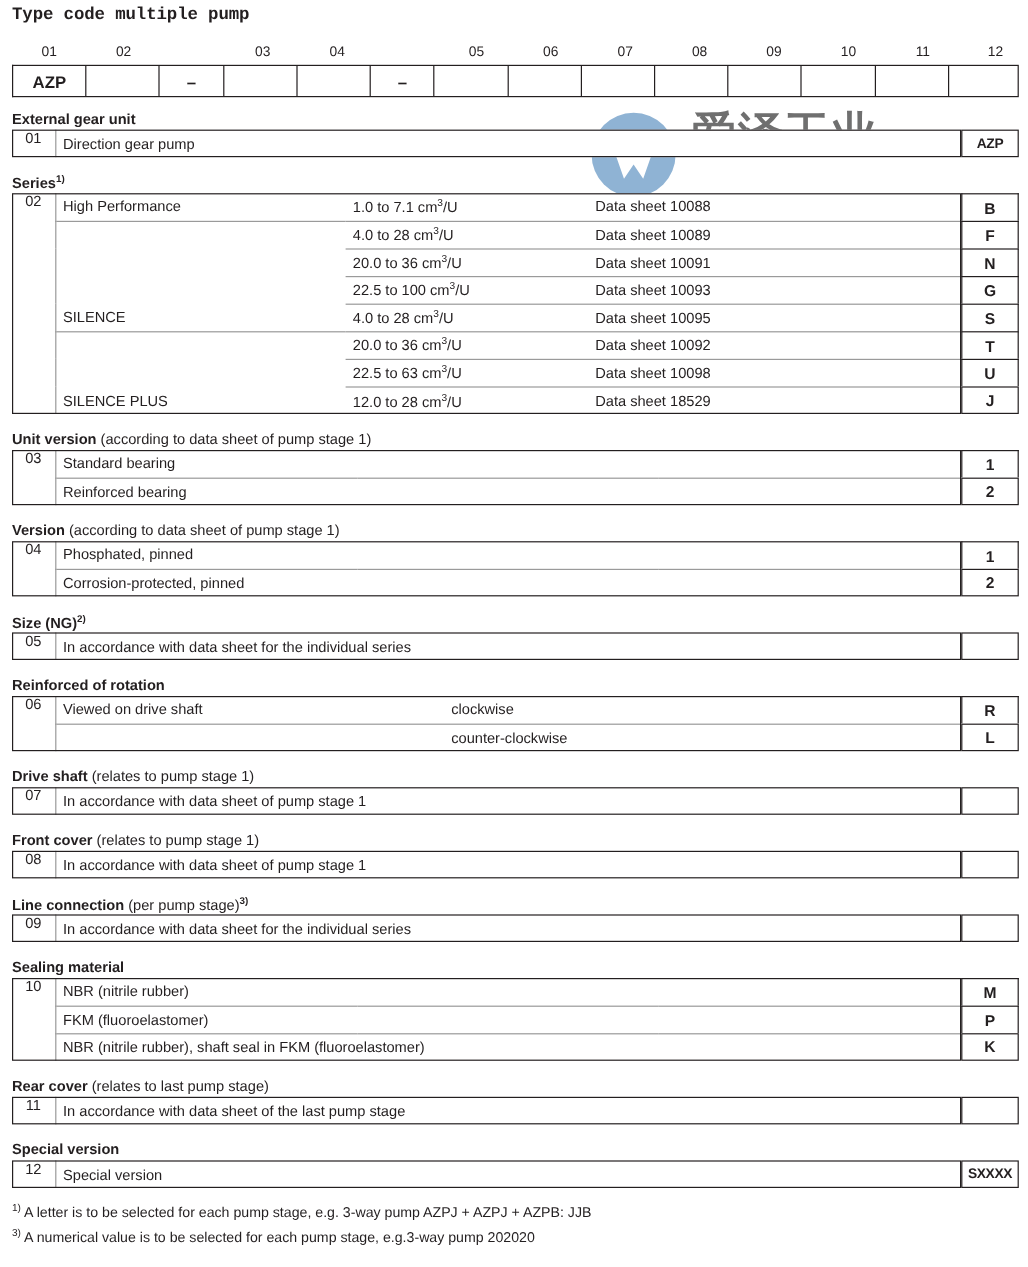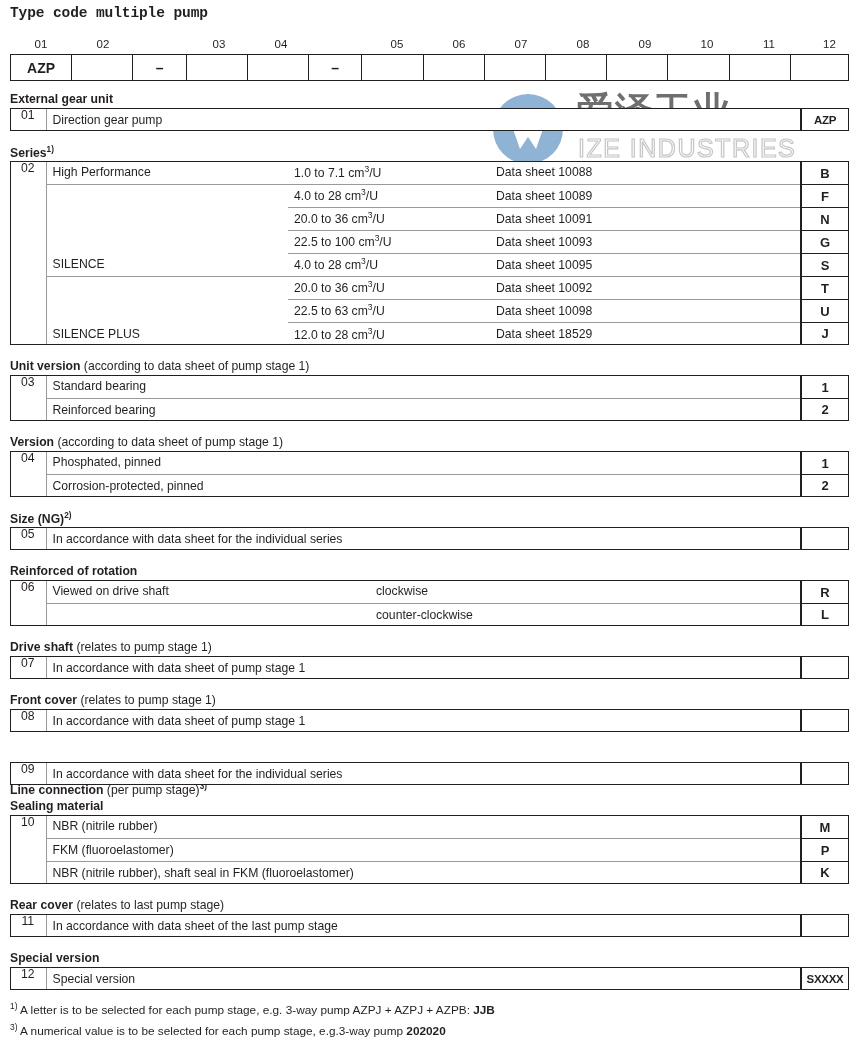--- a/index.html
+++ b/index.html
@@ -118,37 +118,36 @@
     display: flex; align-items: center; justify-content: center;
     font-size: 13px; font-weight: 700;
   }
   .codebox:last-child { border-bottom: 1.6px solid #231f20; }
   .codebox.wide { width: 48px; font-size: 11.5px; letter-spacing: -0.3px; }
 
   
   .footnotes { position: absolute; left: 10px; top: 998px; width: 800px; }
   .fn { font-size: 11.8px; line-height: 17.5px; white-space: nowrap; }
   .fn .marker { font-size: 8.4px; vertical-align: super; }
-  .fn b { font-weight: 700; }
+  .fn b { font-weight: 400; }
 </style>
 </head>
 <body>
 
 <div class="watermark">
   <svg class="wm-mark" viewBox="0 0 72 72">
     <defs>
       <mask id="swirlmask">
         <rect x="0" y="0" width="72" height="72" fill="#fff"></rect>
         <path d="M14 16 L30 16 L36 36 L42 16 L58 16 L44 56 L36 44 L28 56 Z" fill="#000"></path>
       </mask>
     </defs>
     <circle cx="36" cy="36" r="35" fill="#8fb3d4" mask="url(#swirlmask)"></circle>
   </svg>
   <div class="wm-cn">爱泽工业</div>
-  <div class="wm-en">IZE INDUSTRIES</div>
 </div>
 
 <div class="page">
 
   <div class="doc-title">Type code multiple pump</div>
 
   <div class="strip-wrap">
     <div class="strip-nums" id="strip-nums">
         <span style="left: 31px;">01</span>
         <span style="left: 93px;">02</span>
@@ -337,21 +336,21 @@
           <tr>
             <td class="c-num" rowspan="1" style="vertical-align: top; padding-top: 2px;">08</td>
             <td class="c-desc" colspan="3">In accordance with data sheet of pump stage 1</td>
           </tr>
         </tbody>
       </table>
       <div class="frame" style="top: 709px; height: 23px;"></div>
       <div class="codecol" style="top: 709px;">
         <div class="codebox"></div>
       </div>
-      <div class="sec-head" style="top: 746px; margin-top: 36px;"><span>Line connection</span><span class="light"> (per pump stage)</span><span class="sup">3)</span></div>
+      <div class="sec-head" style="top: 746px;"><span>Line connection</span><span class="light"> (per pump stage)</span><span class="sup">3)</span></div>
       <table class="tbl" style="top: 762px; width: 791px;">
         <tbody>
           <tr>
             <td class="c-num" rowspan="1" style="vertical-align: top; padding-top: 2px;">09</td>
             <td class="c-desc" colspan="3">In accordance with data sheet for the individual series</td>
           </tr>
         </tbody>
       </table>
       <div class="frame" style="top: 762px; height: 23px;"></div>
       <div class="codecol" style="top: 762px;">

